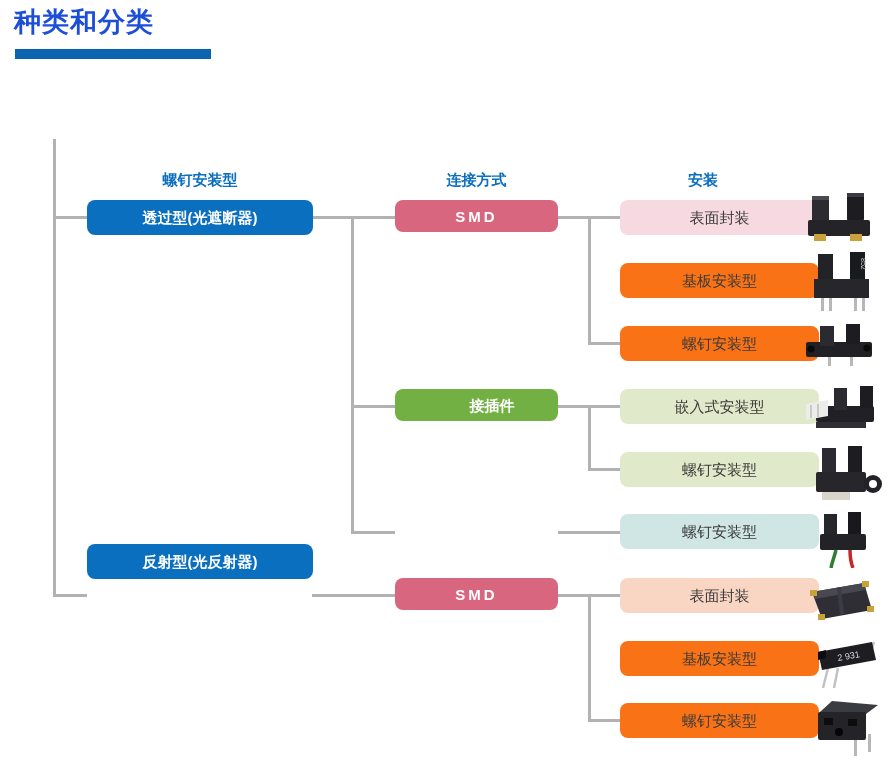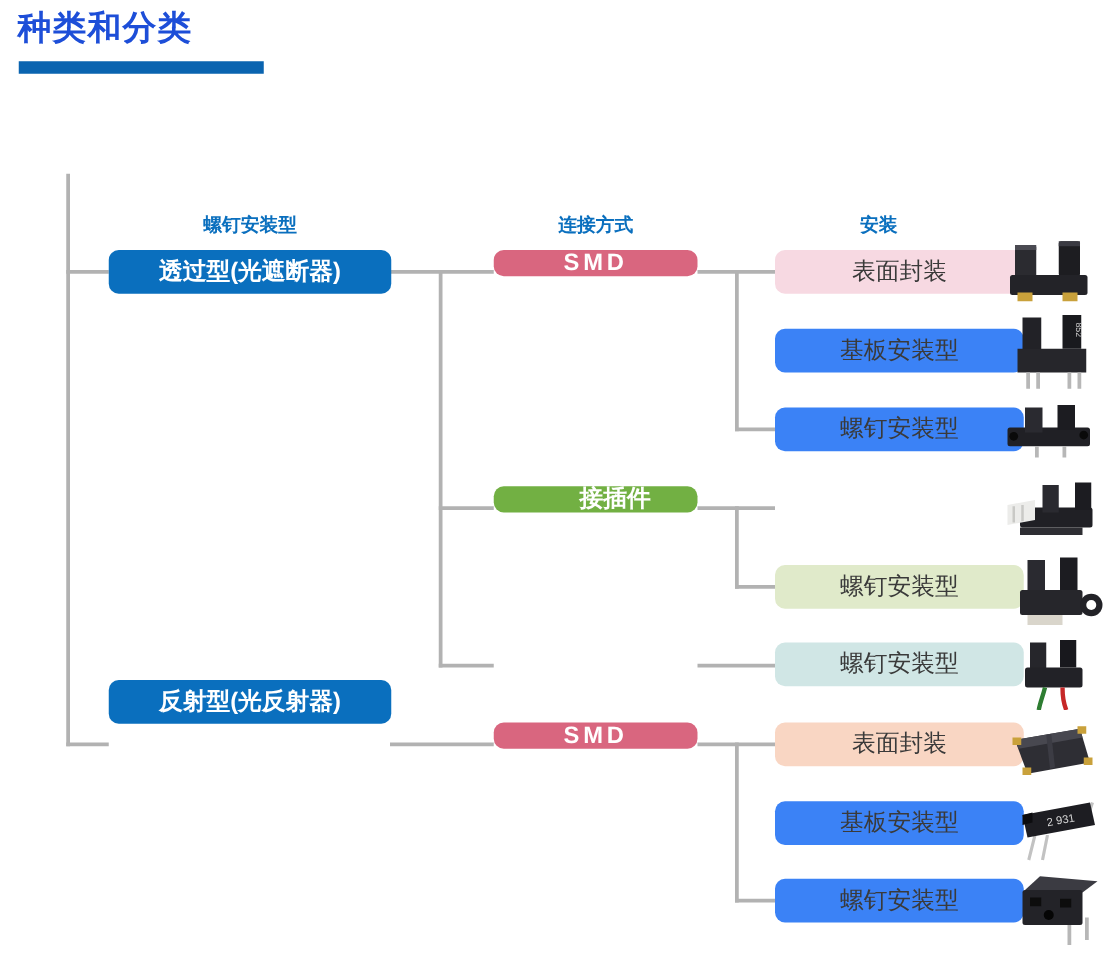--- a/index.html
+++ b/index.html
@@ -3,34 +3,34 @@
 <meta charset="utf-8">
 <style>
   * { margin:0; padding:0; box-sizing:border-box; }
   body { background:#fff; font-family:"Liberation Sans","DejaVu Sans",sans-serif; }
   #canvas { position:relative; width:889px; height:763px; background:#ffffff; overflow:hidden; }
 
   .page-title { position:absolute; left:14px; top:4px; font-size:27px; font-weight:bold; color:#1d4ed8; letter-spacing:1px;text-align:right; }
   .title-bar { position:absolute; left:15px; top:49px; width:196px; height:10px; background:#0a64b0; }
 
   .node { position:absolute; display:flex; align-items:center; justify-content:center;
-          border-radius:8px; font-size:19px; line-height:1; white-space:nowrap; }
+          border-radius:8px; font-size:15px; line-height:1; white-space:nowrap; }
   .node.solid { color:#ffffff; font-weight:bold; }
   .node.light { color:#3a3a3a; font-weight:normal; }
 
   .root   { left:25px;  top:103px; width:253px; height:36px; background:#0a6fbe; font-size:16px; border-radius:9px; }
   .det    { left:87px;  width:226px; height:35px; background:#0a6fbe; }
-  .conn   { left:395px; width:163px; height:21px; }
+  .conn   { left:395px; width:163px; height:32px; }
   .mount  { left:620px; width:199px; height:35px; }
 
   .bg-pink  { background:#d9667f; letter-spacing:3px; }
   .bg-green { background:#72b043;padding-left:31px; }
   .bg-teal  { background:#00a3ad; }
   .bg-lpink   { background:#f7d9e2; }
-  .bg-cream   { background:#3b82f6; }
+  .bg-cream   { background:#f97316; }
   .bg-lgreen  { background:#e0eaca; }
   .bg-lteal   { background:#d0e6e5; }
   .bg-lsalmon { background:#f9d6c3; }
 
   .col-header { position:absolute; top:170px; height:20px; display:flex; align-items:center; justify-content:center;
                 color:#0a6fbe; font-weight:bold; font-size:15px; }
   .ch-det  { left:87px;  width:226px; }
   .ch-conn { left:395px; width:163px; }
   .ch-mnt  { left:620px; width:166px;text-align:right; }
 
@@ -81,20 +81,21 @@
   <div class="node solid det" style="top:200px;">透过型(光遮断器)</div>
   <div class="node solid det" style="top:544px;">反射型(光反射器)</div>
 
   <div class="node solid conn bg-pink" style="top:200px;">SMD</div>
   <div class="node solid conn bg-green" style="top:389px;">接插件</div>
   <div class="node solid conn bg-pink" style="top:578px;">SMD</div>
 
   <div class="node light mount bg-lpink" style="top:200px;">表面封装</div>
   <div class="node light mount bg-cream" style="top:263px;">基板安装型</div>
   <div class="node light mount bg-cream" style="top:326px;">螺钉安装型</div>
+  <div class="node light mount bg-lgreen" style="top:389px;">嵌入式安装型</div>
   <div class="node light mount bg-lgreen" style="top:452px;">螺钉安装型</div>
   <div class="node light mount bg-lteal" style="top:514px;">螺钉安装型</div>
   <div class="node light mount bg-lsalmon" style="top:578px;">表面封装</div>
   <div class="node light mount bg-cream" style="top:641px;">基板安装型</div>
   <div class="node light mount bg-cream" style="top:703px;">螺钉安装型</div>
 
   <div class="photo" style="top:186px; height:60px;">
     <svg width="88" height="60" viewBox="0 0 88 60">
       <rect x="14" y="10" width="17" height="28" rx="2" fill="#2b2b30"></rect>
       <rect x="49" y="7" width="17" height="28" rx="2" fill="#1d1d21"></rect>

